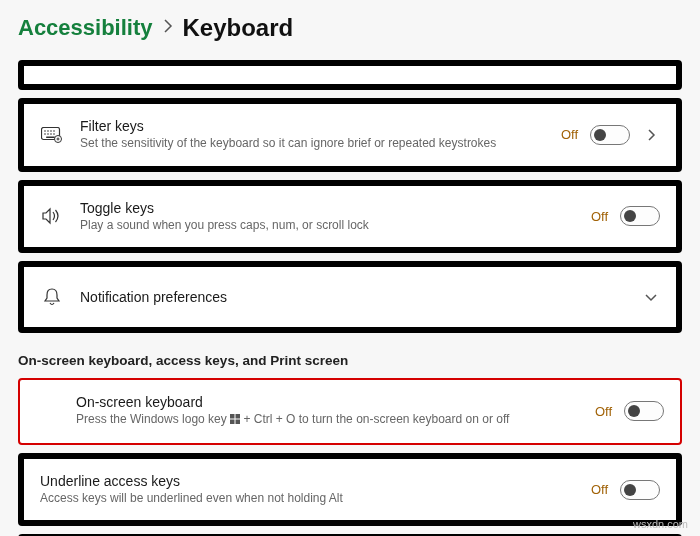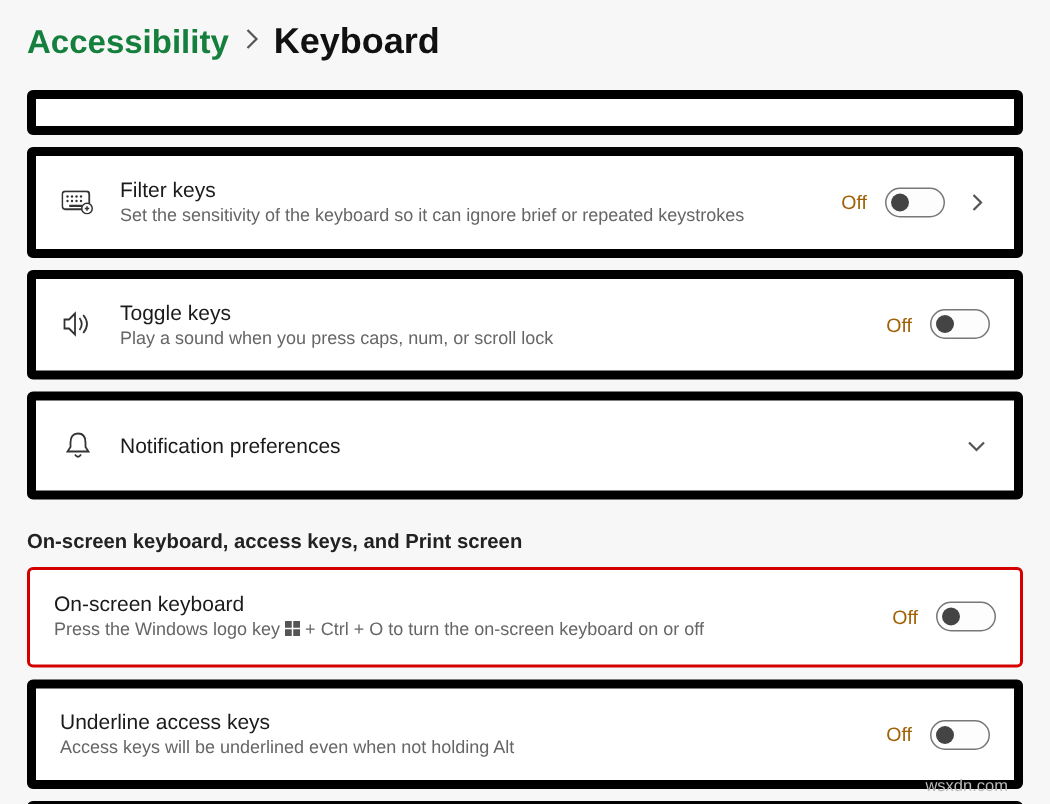--- a/index.html
+++ b/index.html
@@ -102,28 +102,29 @@
     justify-content: center;
   }
   .section-label {
     font-size: 13.5px;
     font-weight: 600;
     color: #222;
     margin: 20px 18px 10px 18px;
   }
   .highlight {
     border: 2.5px solid #d40000;
+    padding-left: 40px;
   }
   .stub {
     height: 18px;
   }
   .watermark {
     position: absolute;
     bottom: 6px;
-    right: 28px;
+    right: 12px;
     font-size: 11px;
     color: #bbb;
   }
 </style>
 </head>
 <body>
 
 <div class="header">
   <span class="parent">Accessibility</span>
   <span class="chev">

